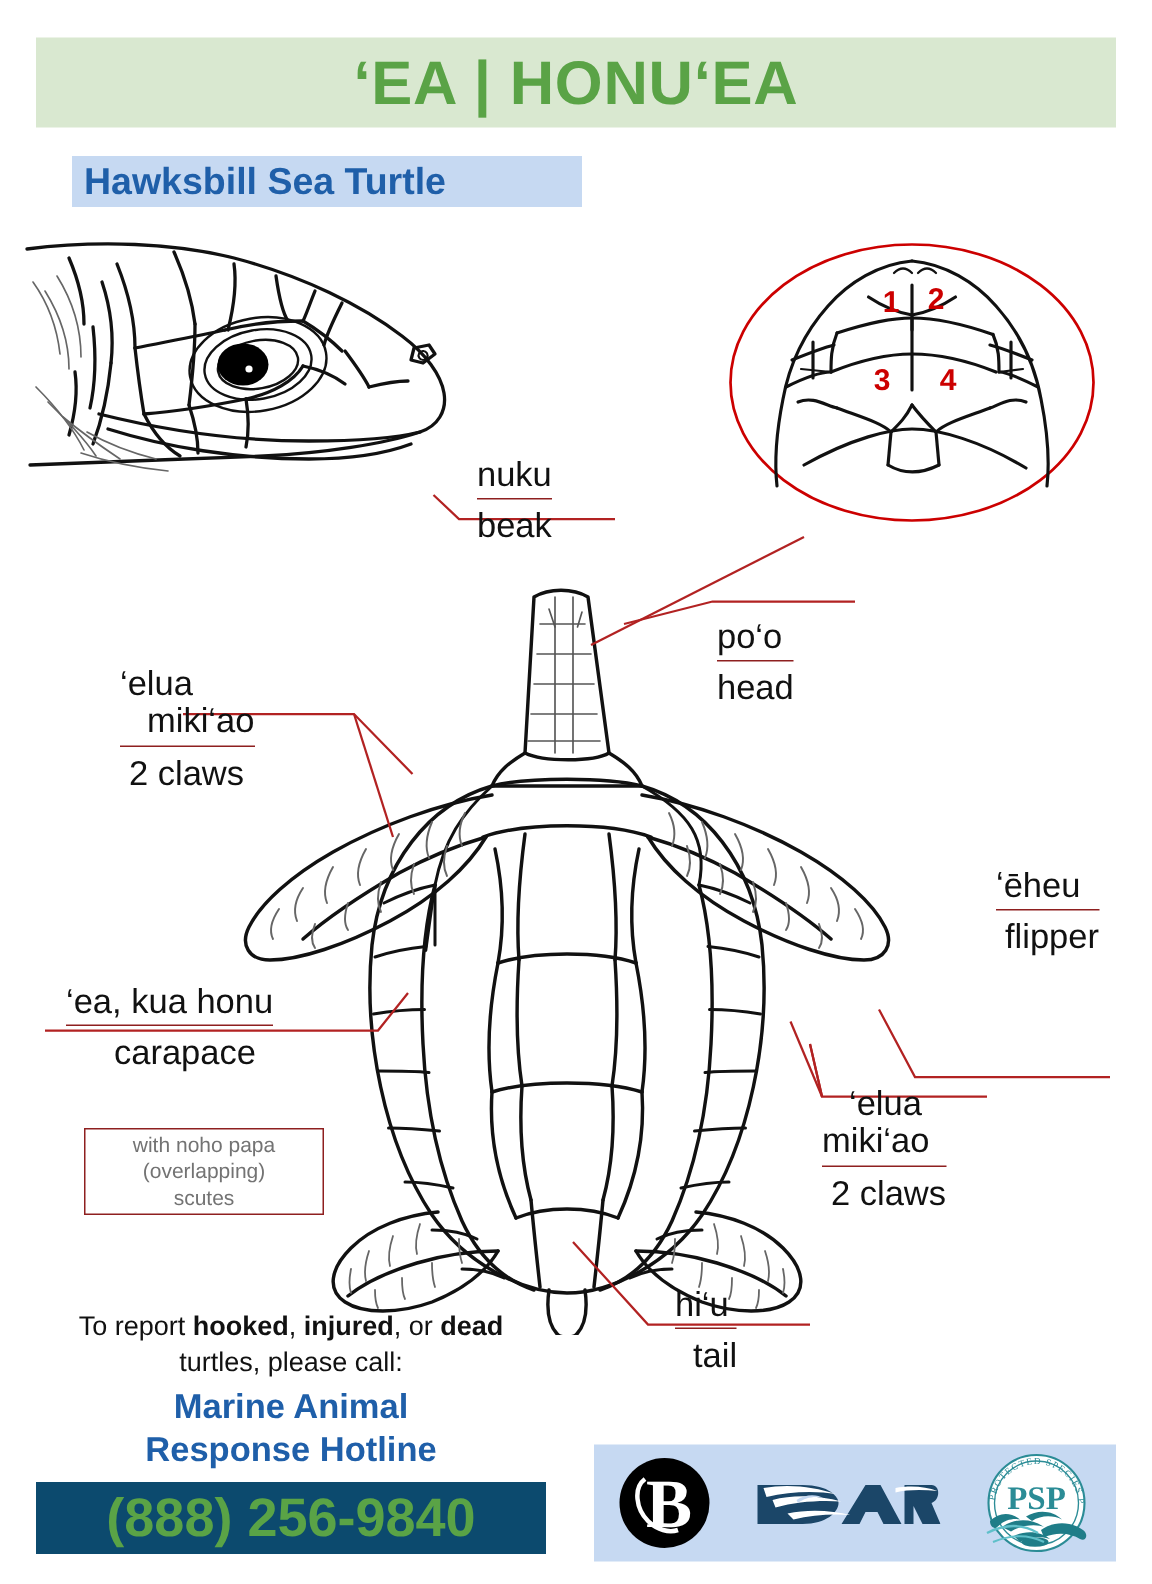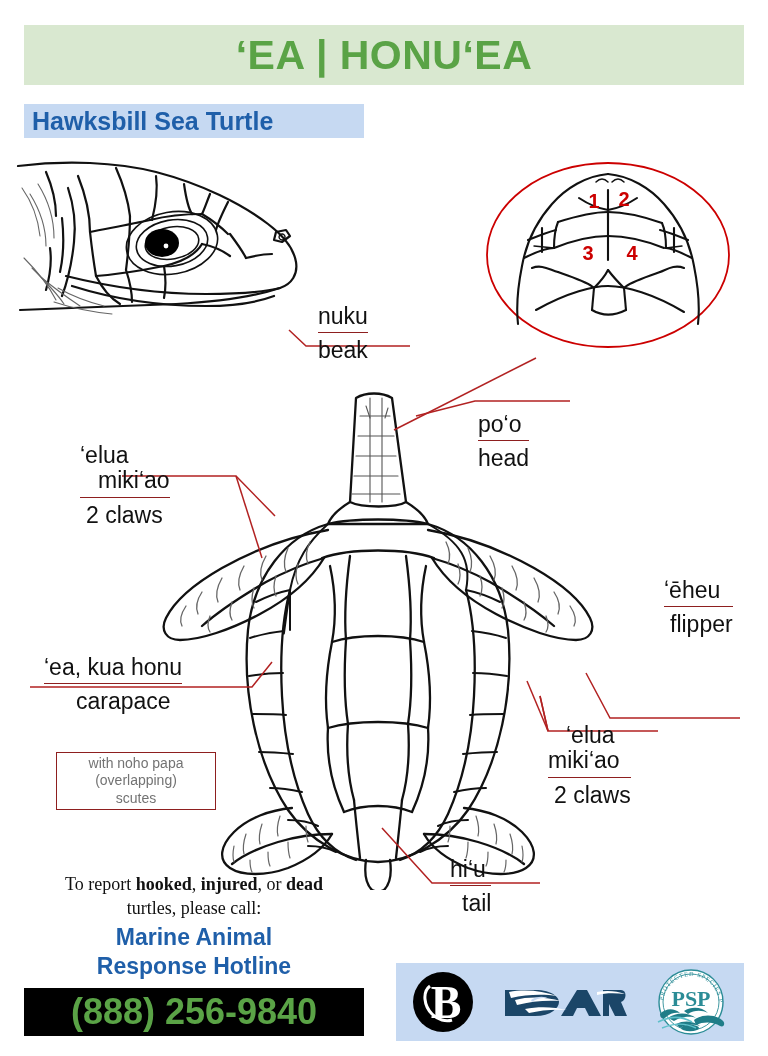--- a/index.html
+++ b/index.html
@@ -19,21 +19,21 @@
   }
   .title-text {
     color: #5aa346;
     font-size: 41px; font-weight: bold; letter-spacing: .5px;
     font-family: "Liberation Sans", sans-serif;
     white-space: nowrap;
   }
   .sub-band {
     position: absolute; top: 104px; height: 34px;
     background: #c6d9f2;
-    display: flex; align-items: center;
+    display: flex; align-items: center; margin-left: 24px;
   }
   .sub-band.common { left: 24px; width: 340px; padding-left: 8px; }
   .sub-band.sci    { left: 376px; width: 368px; padding-left: 12px; }
   .sub-text {
     color: #1f5fa9; font-size: 25px; font-weight: bold;
     white-space: nowrap;
   }
   .sub-text.italic { font-style: italic; }
 
   
@@ -67,30 +67,30 @@
   .note-box {
     position: absolute; left: 56px; top: 752px; width: 160px; height: 58px;
     border: 1.4px solid #8e1f1f;
     display: flex; flex-direction: column; align-items: center; justify-content: center;
     font-size: 14px; color: #737373; line-height: 1.25; text-align: center;
   }
 
   
   .report {
     position: absolute; left: 14px; top: 872px; width: 360px;
-    text-align: center; font-size: 18px; color: #111; line-height: 1.35; font-family: Liberation Serif, serif;
+    text-align: center; font-size: 18px; color: #111; line-height: 1.35;
   }
   .hotline {
     position: absolute; left: 14px; top: 923px; width: 360px;
     text-align: center; font-size: 23px; font-weight: bold; color: #1f5fa9;
     line-height: 1.25;
   }
   .phone-band {
     position: absolute; left: 24px; top: 988px; width: 340px; height: 48px;
-    background: #000000; display:flex; align-items:center; justify-content:center;
+    background: #0c4a6e; display:flex; align-items:center; justify-content:center;
   }
   .phone-text { color:#5aa346; font-size: 36px; font-weight: bold; }
 
   .logo-band {
     position: absolute; left: 396px; top: 963px; width: 348px; height: 78px;
     background: #c6d9f2; display:flex; align-items:center; justify-content: space-around;
   }
   .logo { display:flex; align-items:center; justify-content:center; }
 </style>
 </head>

